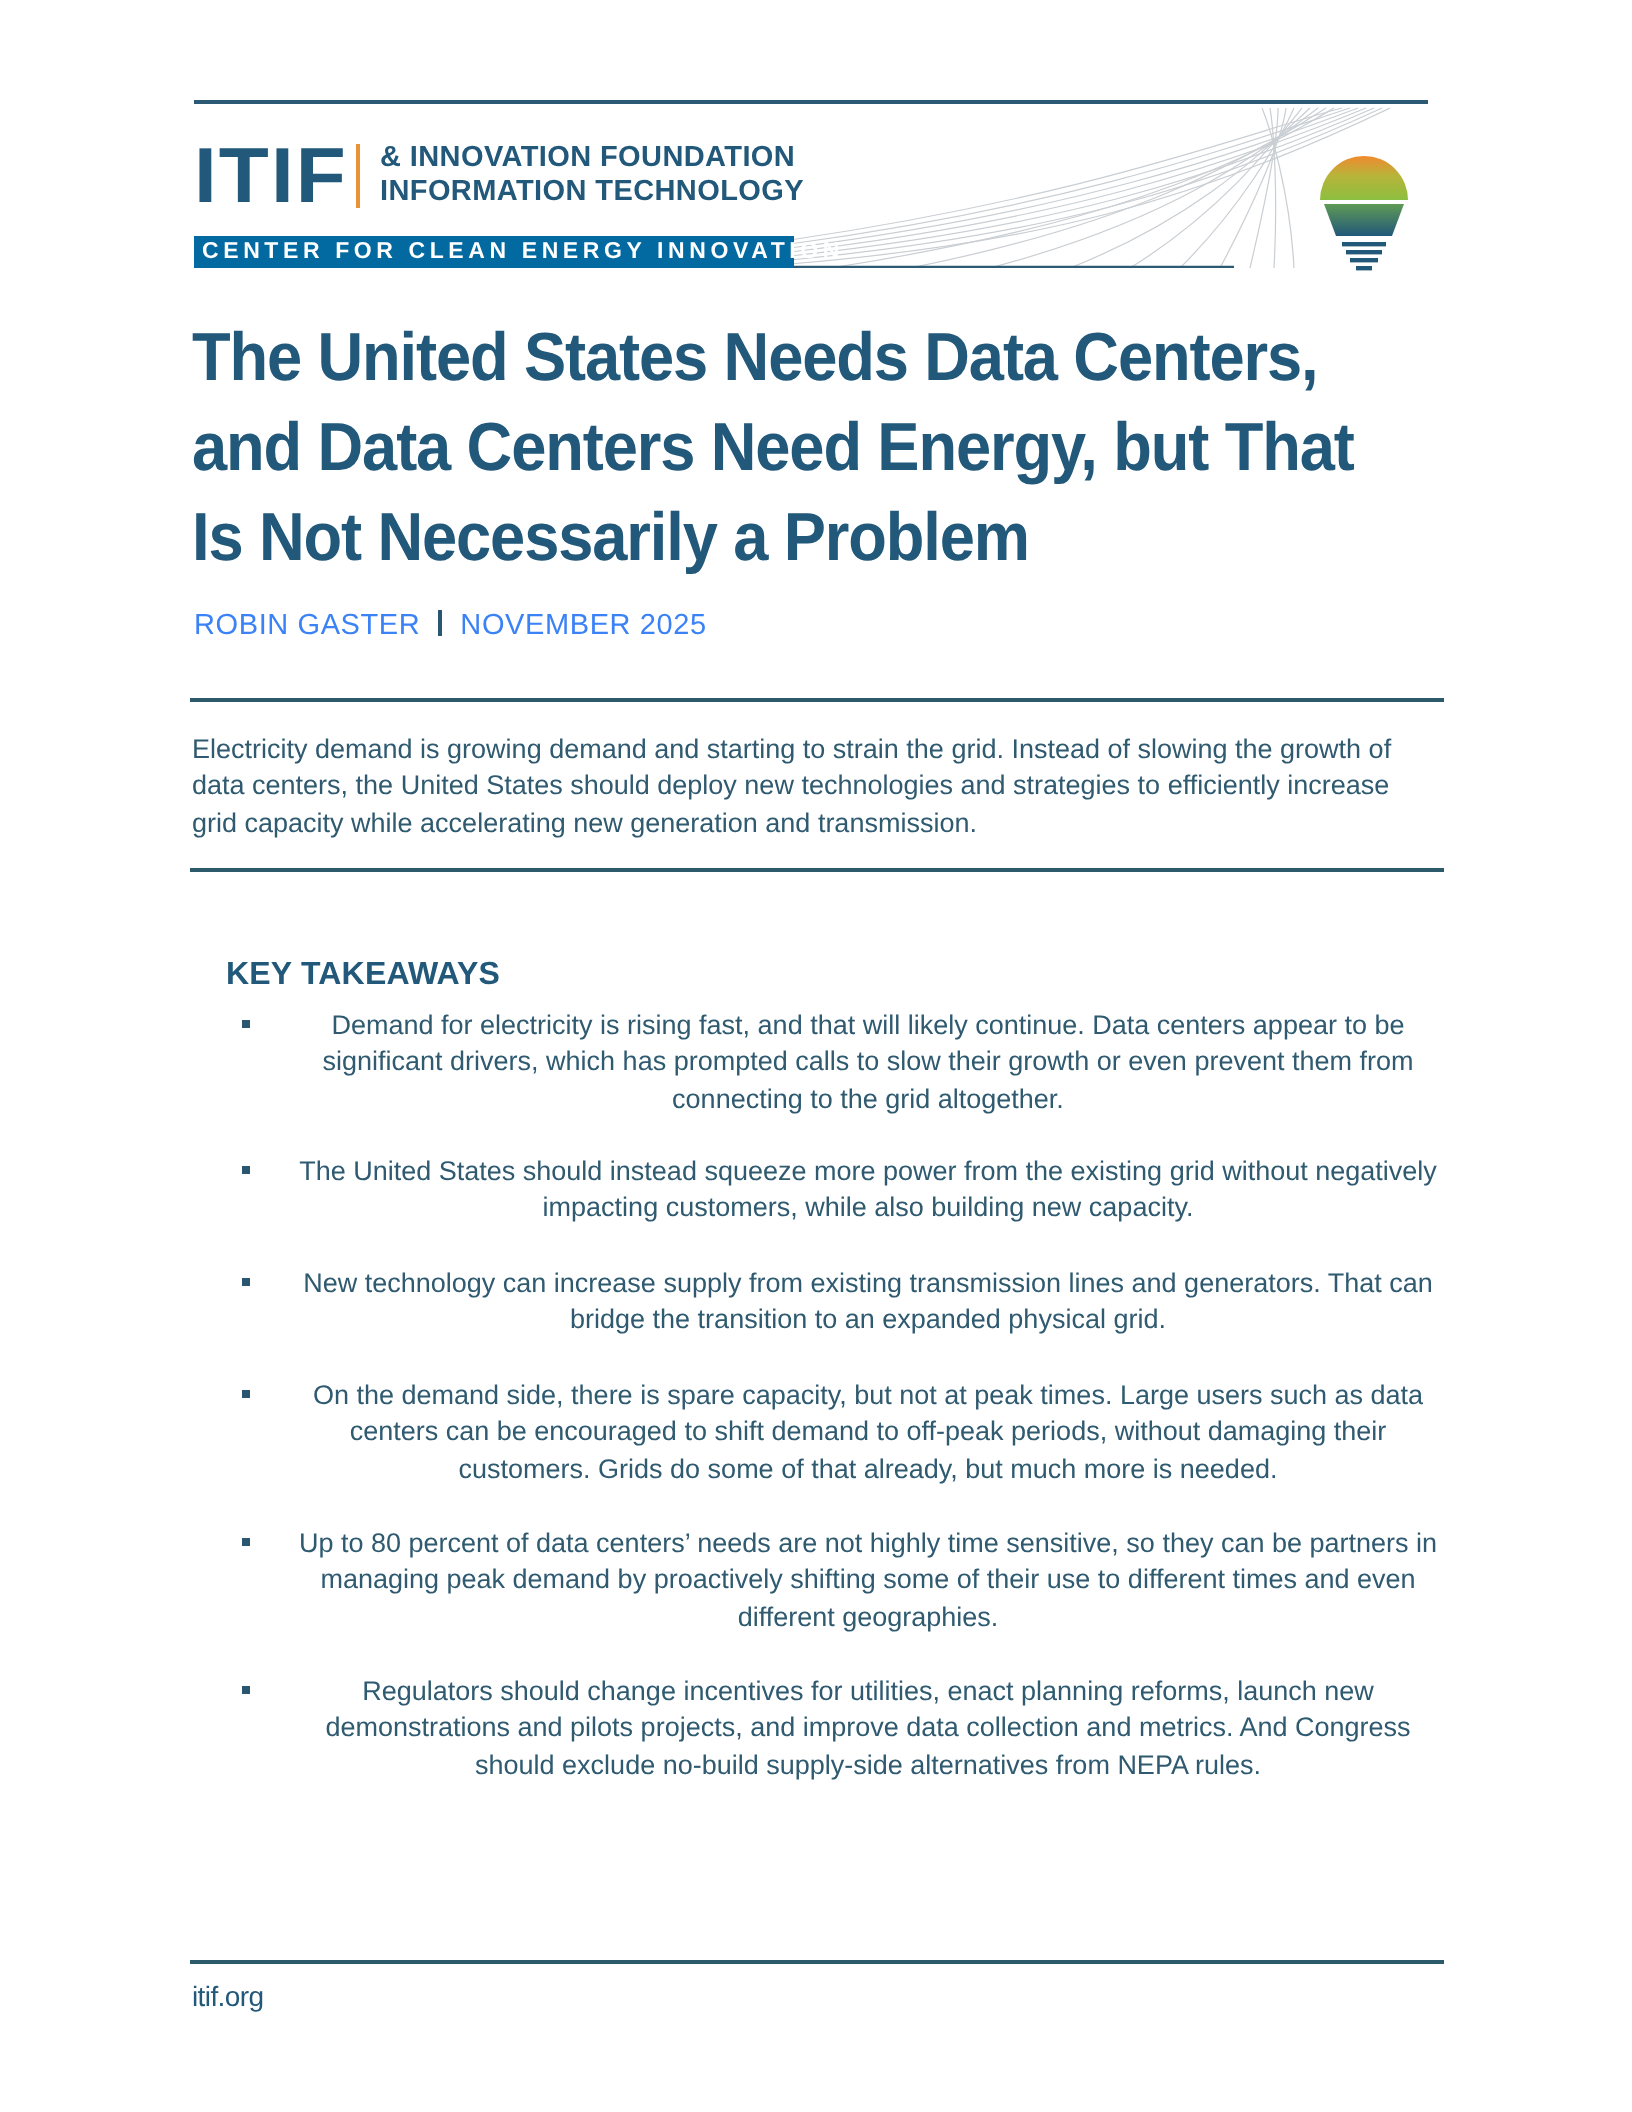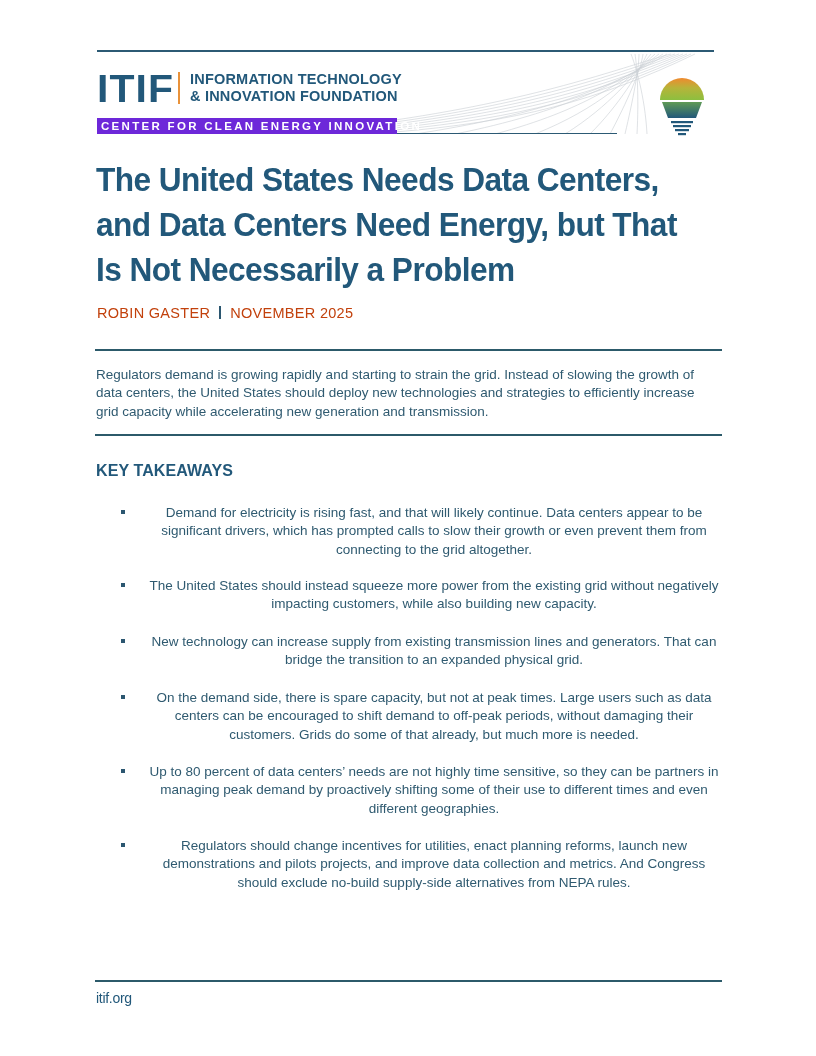--- a/index.html
+++ b/index.html
@@ -10,42 +10,42 @@
   .header-sweep { position: absolute; left: 395px; top: 52px; width: 300px; height: 82px; }
 
   .logo-block { position: absolute; left: 97px; top: 70px; }
   .itif-mark { position: absolute; left: 0; top: 0; font-family: "Liberation Sans", sans-serif;
                font-weight: bold; font-size: 39px; letter-spacing: 1px; color: #22587a;
                line-height: 38px; transform: scaleX(1.05); transform-origin: left top; }
   .logo-sep { position: absolute; left: 81px; top: 2px; width: 2px; height: 32px; background: #e9923a; }
   .org-name { position: absolute; left: 93px; top: 1px; font-weight: bold; font-size: 14.5px;
               line-height: 17px; color: #22587a; white-space: nowrap; letter-spacing: 0.2px; }
   .center-banner { position: absolute; left: 97px; top: 118px; width: 300px; height: 16px;
-                   background: #6d28d9; color: #ffffff; font-weight: bold; font-size: 11.5px;
+                   background: #0369a1; color: #ffffff; font-weight: bold; font-size: 11.5px;
                    letter-spacing: 2.3px; line-height: 16px; padding-left: 4px; box-sizing: border-box;
                    white-space: nowrap; }
 
   .bulb { position: absolute; left: 656px; top: 60px; width: 52px; height: 76px; }
 
   .title { position: absolute; left: 96px; top: 157px; width: 640px; margin: 0;
            font-family: "Liberation Sans", sans-serif; font-weight: bold; font-size: 34px;
            line-height: 45px; color: #22587a; letter-spacing: -0.6px; transform: scaleX(0.93);
            transform-origin: left top; }
 
-  .byline { position: absolute; left: 97px; top: 305px; font-size: 14.5px; color: #c2410c;
+  .byline { position: absolute; left: 97px; top: 305px; font-size: 14.5px; color: #3b82f6;
             letter-spacing: 0.3px; white-space: nowrap; }
   .byline .sep { display: inline-block; width: 2px; height: 13px; background: #2b5670;
                  margin: 0 9px; vertical-align: -1px; }
 
   .abstract-rule { position: absolute; left: 95px; width: 627px; height: 2px; background: #2c5a6a; }
   .abstract { position: absolute; left: 96px; top: 366px; width: 620px; font-size: 13.5px;
               line-height: 18.3px; color: #2f5a70; margin: 0; }
 
   .section-title { position: absolute; left: 96px; top: 462px; font-weight: bold; font-size: 16px;
-                   color: #22587a; margin: 0; letter-spacing: 0.1px; }
+                   color: #22587a; margin: 17px; letter-spacing: 0.1px; }
 
   .takeaways { position: absolute; left: 96px; top: 504px; width: 630px; margin: 0; padding: 0;
                list-style: none; }
   .takeaway { position: absolute; left: 0; width: 630px; }
   .bullet { position: absolute; left: 25px; top: 6px; width: 4px; height: 4px; background: #2b5670; }
   .takeaway-text { position: absolute; left: 48px; width: 580px; font-size: 13.5px; line-height: 18.3px;
                    color: #2f5a70; text-align: center; }
 
   .footer-rule { position: absolute; left: 95px; top: 980px; width: 627px; height: 1.5px; background: #2c5a6a; }
   .footer-link { position: absolute; left: 96px; top: 990px; font-weight: normal; font-size: 14px;
@@ -76,22 +76,22 @@
     <path d="M242,82 C244,46 242,14 240,2"></path>
     <path d="M252,82 C250,44 240,12 236,2"></path>
   </g>
   <line x1="0" y1="81.5" x2="222" y2="81.5" stroke="#2c5a74" stroke-width="1.2"></line>
 </svg>
 
 <div class="logo-block">
   <div class="itif-mark">ITIF</div>
   <div class="logo-sep"></div>
   <div class="org-name">
+    <div>&amp; INNOVATION FOUNDATION</div>
     <div>INFORMATION TECHNOLOGY</div>
-    <div>&amp; INNOVATION FOUNDATION</div>
   </div>
 </div>
 <div class="center-banner">CENTER FOR CLEAN ENERGY INNOVATION</div>
 
 <svg class="bulb" viewBox="0 0 52 76">
   <defs>
     <linearGradient id="bulbTop" x1="0" y1="0" x2="0" y2="1">
       <stop offset="0" stop-color="#f08a2e"></stop>
       <stop offset="0.45" stop-color="#b7b43a"></stop>
       <stop offset="1" stop-color="#8cbf3f"></stop>
@@ -109,21 +109,21 @@
   <rect x="22" y="73" width="8" height="2.2" fill="#22587a"></rect>
 </svg>
 
 <h1 class="title">The United States Needs Data Centers, and Data Centers Need Energy, but That Is Not Necessarily a Problem</h1>
 
 <div class="byline">
   <span>ROBIN GASTER</span><span class="sep"></span><span>NOVEMBER 2025</span>
 </div>
 
 <div class="abstract-rule" style="top:349px;"></div>
-<p class="abstract">Regulators demand is growing rapidly and starting to strain the grid. Instead of slowing the growth of data centers, the United States should deploy new technologies and strategies to efficiently increase grid capacity while accelerating new generation and transmission.</p>
+<p class="abstract">Electricity demand is growing demand and starting to strain the grid. Instead of slowing the growth of data centers, the United States should deploy new technologies and strategies to efficiently increase grid capacity while accelerating new generation and transmission.</p>
 <div class="abstract-rule" style="top:434px;"></div>
 
 <h2 class="section-title">KEY TAKEAWAYS</h2>
 
 <ul class="takeaways">
   <li class="takeaway" style="top:0px;">
     <span class="bullet"></span>
     <span class="takeaway-text">Demand for electricity is rising fast, and that will likely continue. Data centers appear to be significant drivers, which has prompted calls to slow their growth or even prevent them from connecting to the grid altogether.</span>
   </li>
   <li class="takeaway" style="top:73px;">

